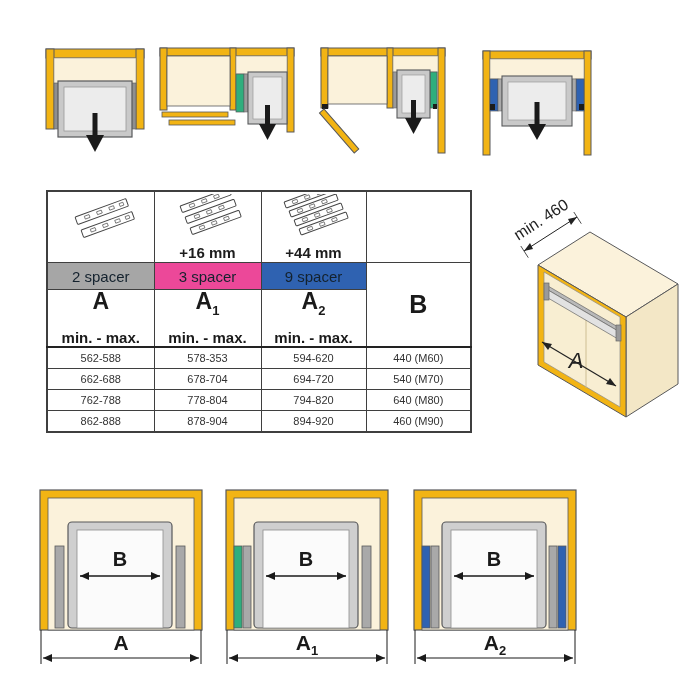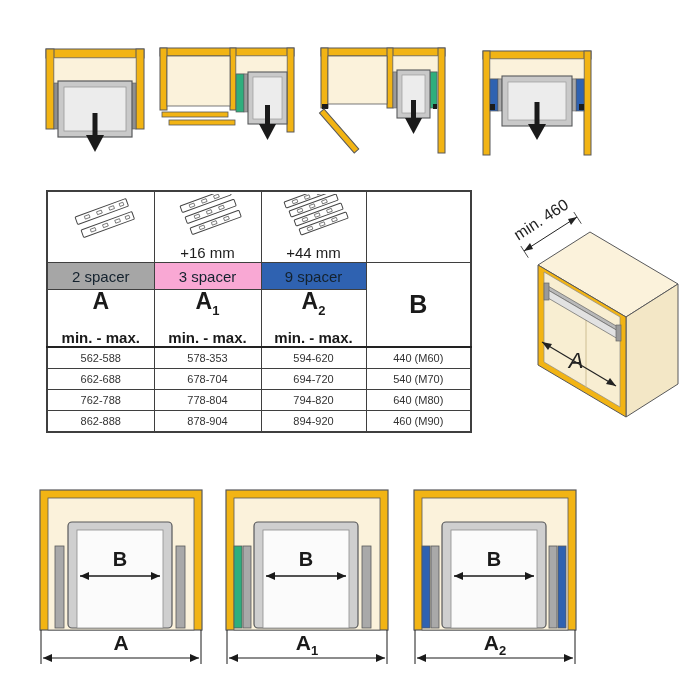--- a/index.html
+++ b/index.html
@@ -5,21 +5,21 @@
   html,body{margin:0;padding:0;background:#fff;}
   .canvas{position:relative;width:700px;height:700px;background:#ffffff;overflow:hidden;
           font-family:"Liberation Sans",sans-serif;color:#222;}
   .abs{position:absolute;}
 
   
   table.dim{border-collapse:collapse;table-layout:fixed;}
   table.dim td,table.dim th{border:1px solid #3f3f3f;text-align:center;vertical-align:middle;padding:0;}
   table.dim{border:2px solid #3f3f3f;}
   .icon-cell{height:70px;}
-  .icon-cell .plus{font-weight:normal;font-size:15px;color:#1d1d1d;margin-top:-4px;}
+  .icon-cell .plus{font-weight:bold;font-size:15px;color:#1d1d1d;margin-top:-4px;}
   .spacer-head{height:26px;font-weight:normal;font-size:15px;color:#14222e;}
   .dim-head{height:50px;font-weight:bold;color:#1a1a1a;border-bottom:2.5px solid #222 !important;}
   .dim-head .big{font-size:23px;line-height:22px;}
   .dim-head sub{font-size:13px;}
   .dim-head .range{font-size:15px;margin-top:7px;}
   .b-head{font-weight:bold;font-size:25px;color:#1a1a1a;border-bottom:2.5px solid #222 !important;}
   .data-row td{height:20px;font-size:11px;font-weight:500;color:#333;}
 
   svg text{font-family:"Liberation Sans",sans-serif;}
 </style>
@@ -179,21 +179,21 @@
                 <rect x="21" y="1.8" width="5" height="3" fill="none" stroke="#555" stroke-width="0.7"></rect>
                 <rect x="34" y="1.8" width="5" height="3" fill="none" stroke="#555" stroke-width="0.7"></rect>
               </g>
         </svg>
         <div class="plus">+44 mm</div>
       </td>
       <td class="icon-cell"></td>
     </tr>
     <tr>
       <th class="spacer-head" style="background-color: rgb(166, 166, 166);">2 spacer</th>
-      <th class="spacer-head" style="background-color: #f9a8d4;">3 spacer</th>
+      <th class="spacer-head" style="background-color: #ec4899;">3 spacer</th>
       <th class="spacer-head" style="background-color: rgb(47, 98, 177);">9 spacer</th>
       <th class="b-head" rowspan="2">B</th>
     </tr>
     <tr>
       <th class="dim-head">
         <div class="big"><span>A</span><sub></sub></div>
         <div class="range">min. - max.</div>
       </th>
       <th class="dim-head">
         <div class="big"><span>A</span><sub>1</sub></div>

